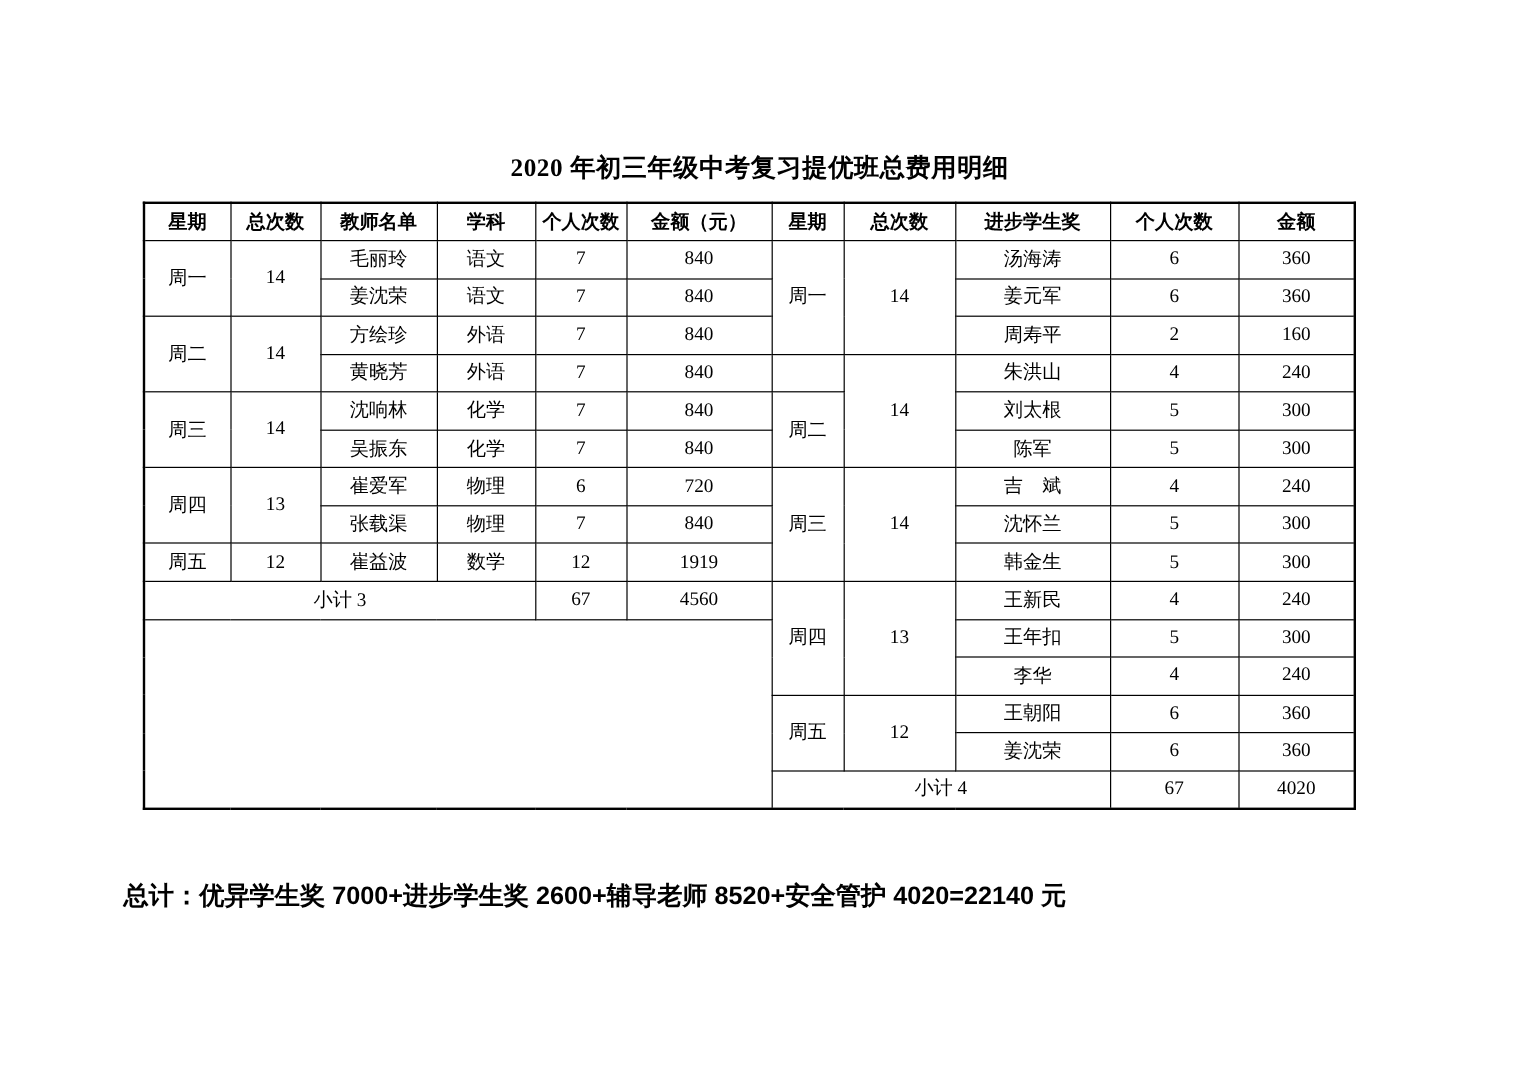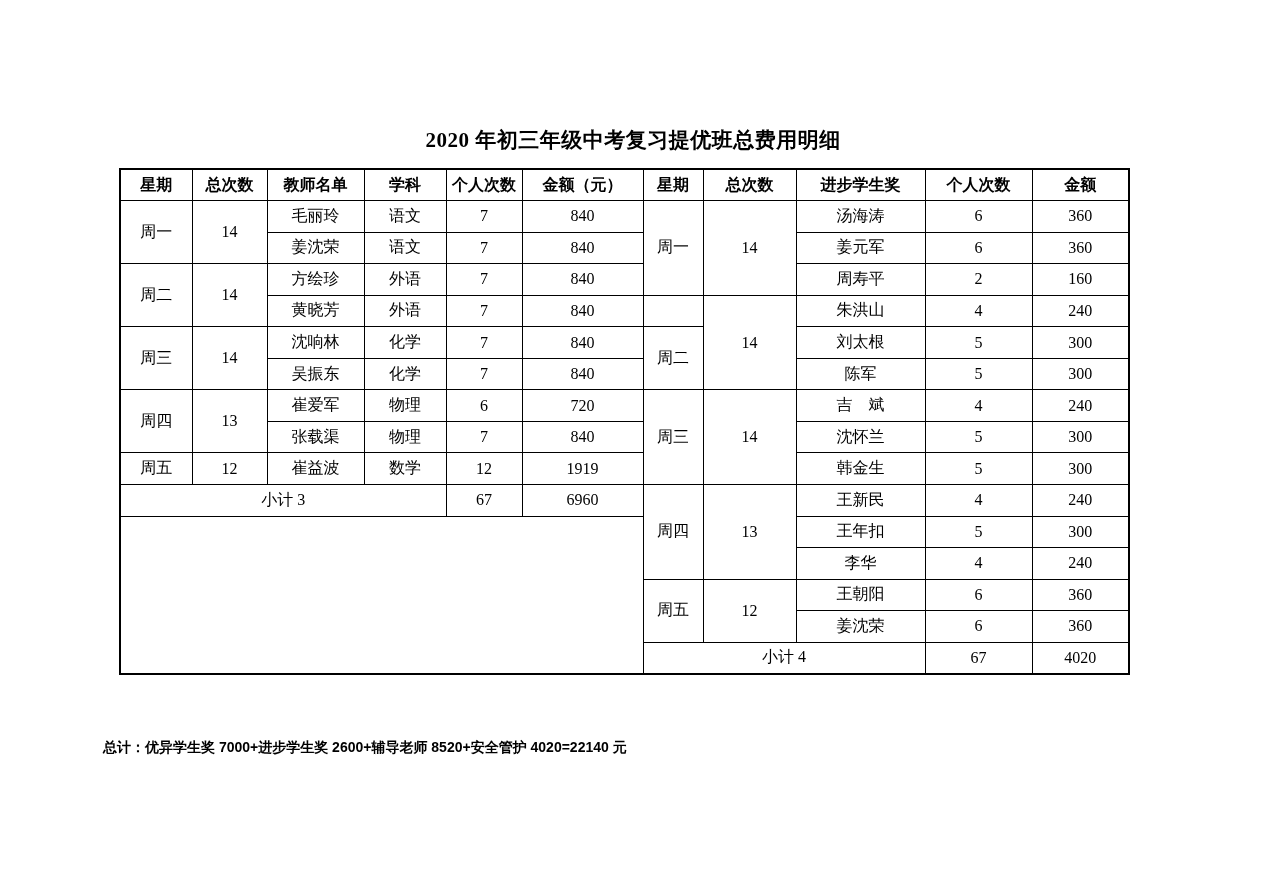--- a/index.html
+++ b/index.html
@@ -17,21 +17,21 @@
   }
   .cost-table th,.cost-table td{
     border:1px solid #000;text-align:center;vertical-align:middle;
     padding:0;font-size:16px;overflow:hidden;white-space:nowrap;
   }
   .cost-table th{font-weight:bold;}
   .cost-table tr{height:31.55px;}
   .total-line{
     position:absolute;left:103px;top:730px;width:1100px;
     font-family:"Liberation Sans","DejaVu Sans",sans-serif;
-    font-size:14px;font-weight:bold;line-height:34px;
+    font-size:21px;font-weight:bold;line-height:34px;
   }
 </style>
 </head>
 <body>
 
 <div class="doc-title">2020 年初三年级中考复习提优班总费用明细</div>
 
 <table class="cost-table">
   <colgroup>
     <col style="width:72px">
@@ -160,21 +160,21 @@
     <td>12</td>
     <td>1919</td>
     <td>韩金生</td>
     <td>5</td>
     <td>300</td>
   </tr>
 
   <tr>
     <td colspan="4">小计 3</td>
     <td>67</td>
-    <td>6960</td>
+    <td>4560</td>
     <td rowspan="3">周四</td>
     <td rowspan="3">13</td>
     <td>王新民</td>
     <td>4</td>
     <td>240</td>
   </tr>
 
   <tr>
     <td colspan="6" rowspan="5"></td>
     <td>王年扣</td>

